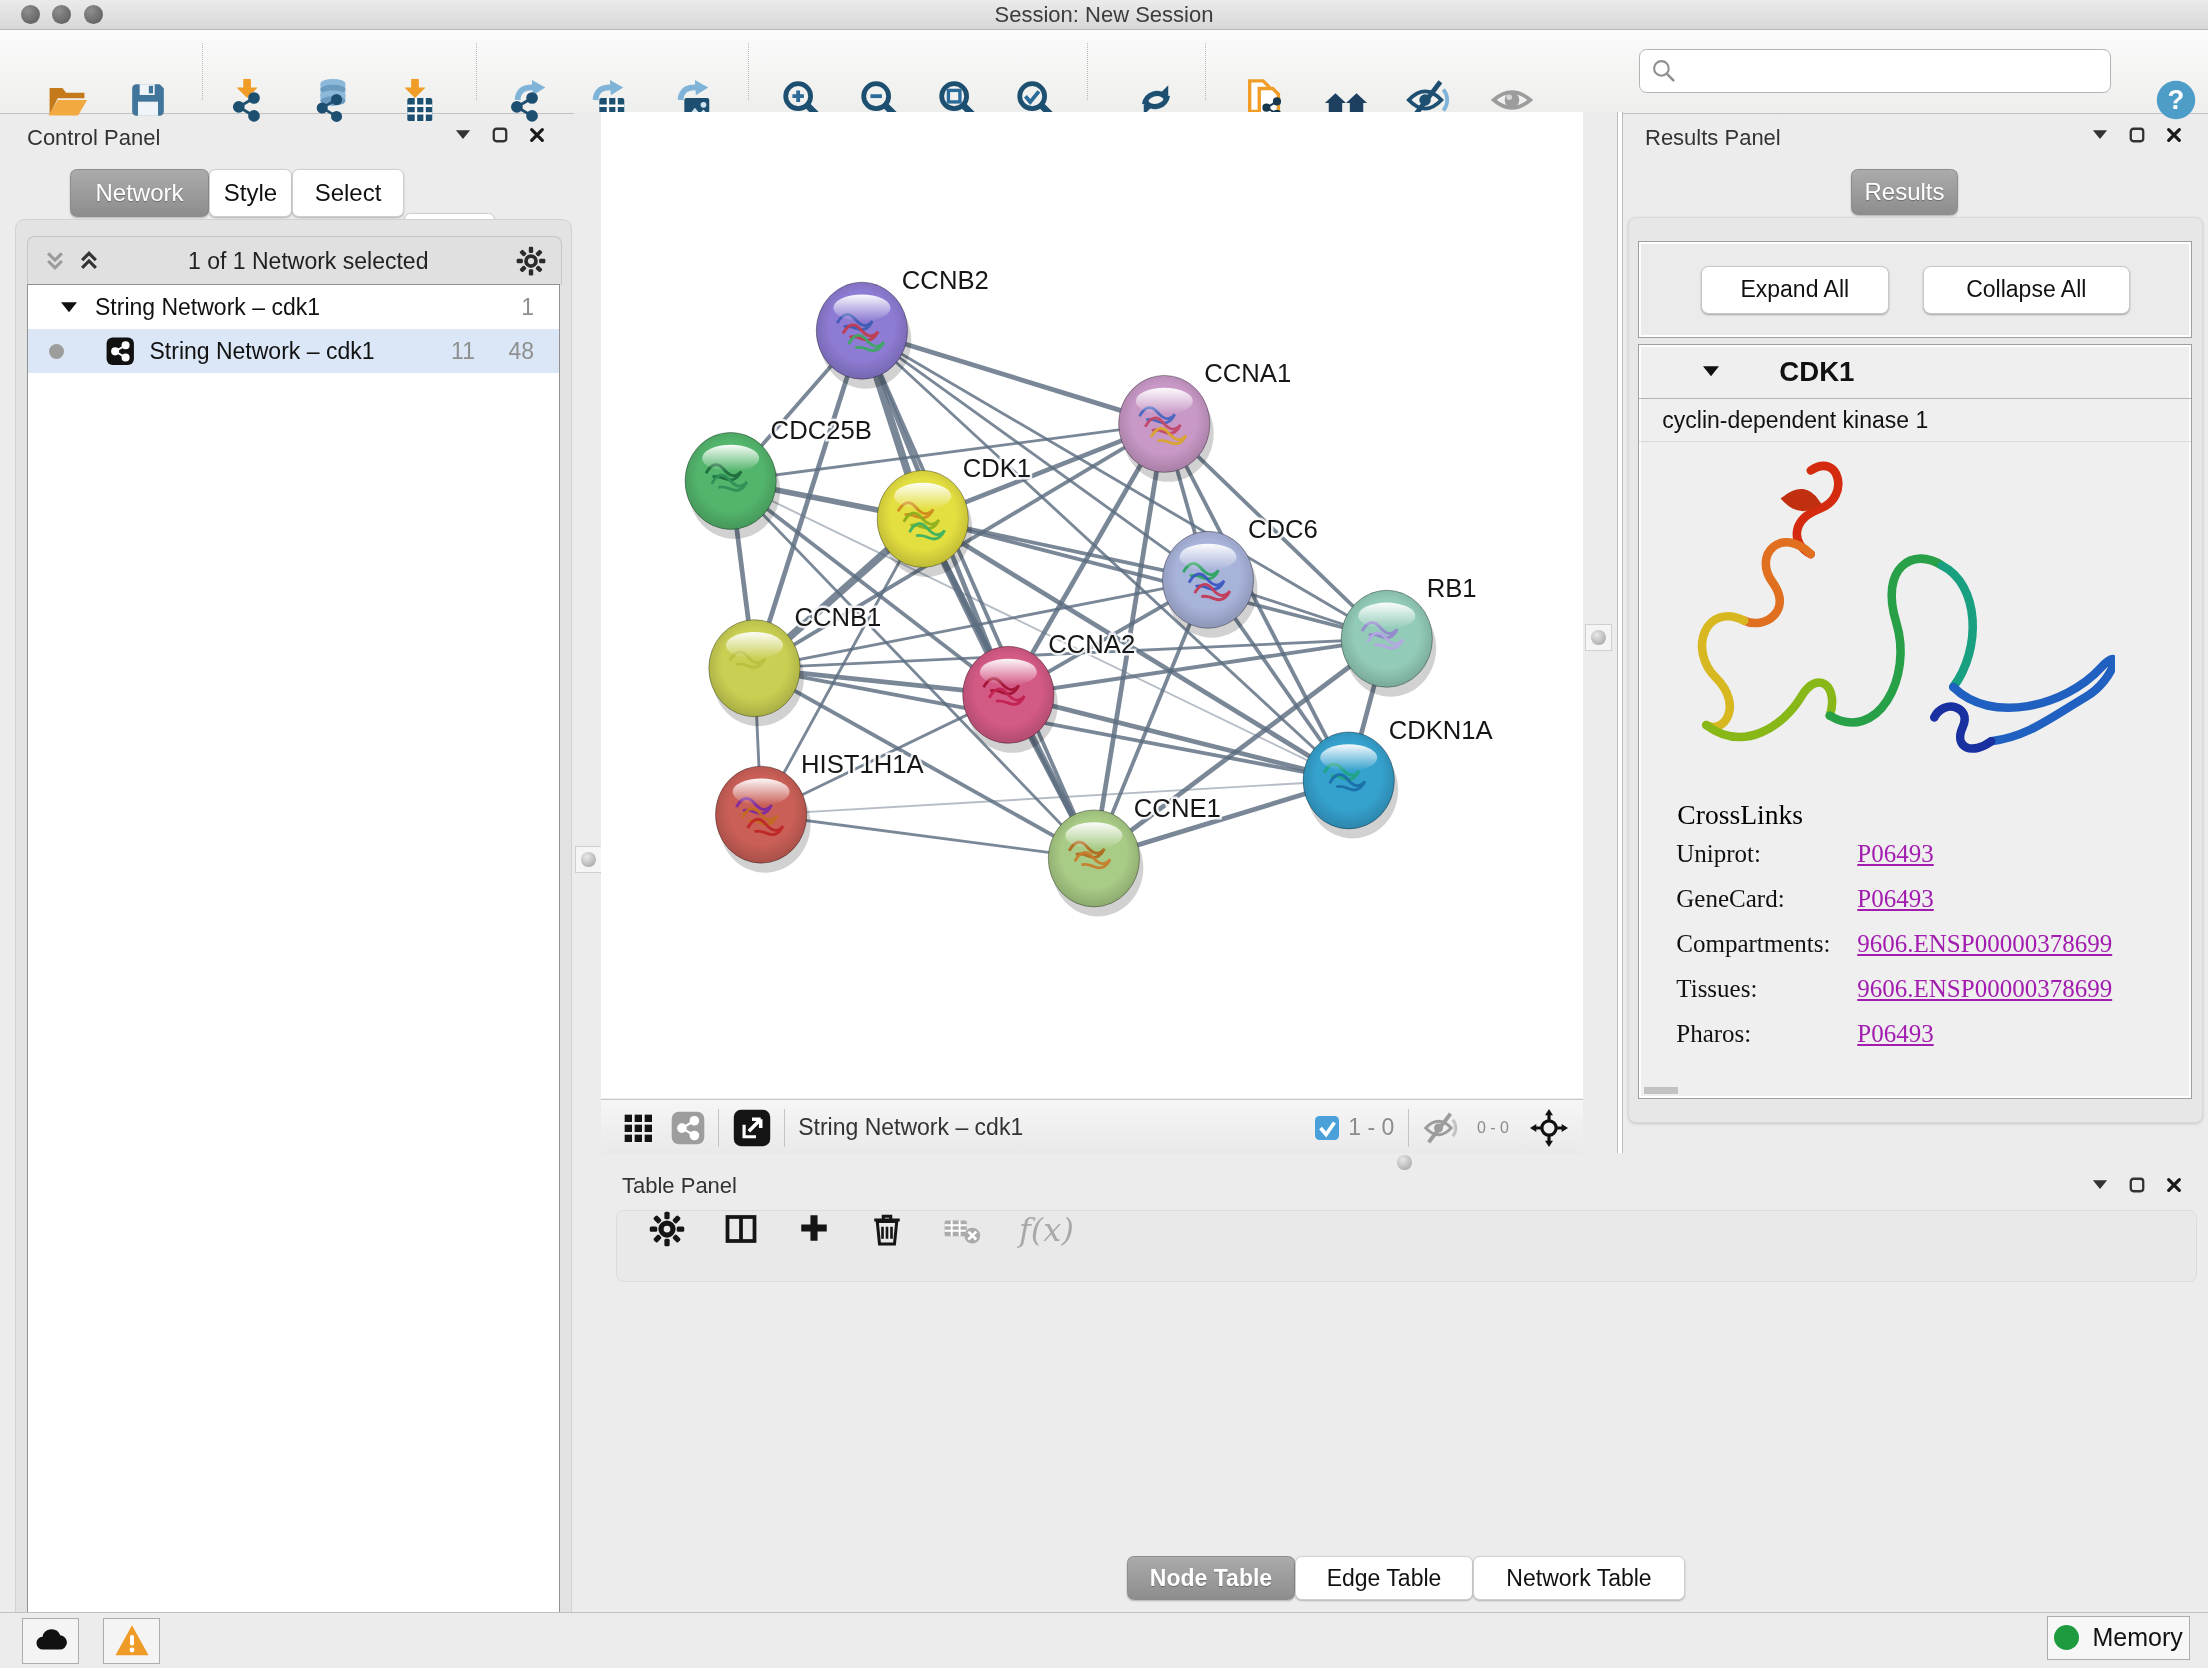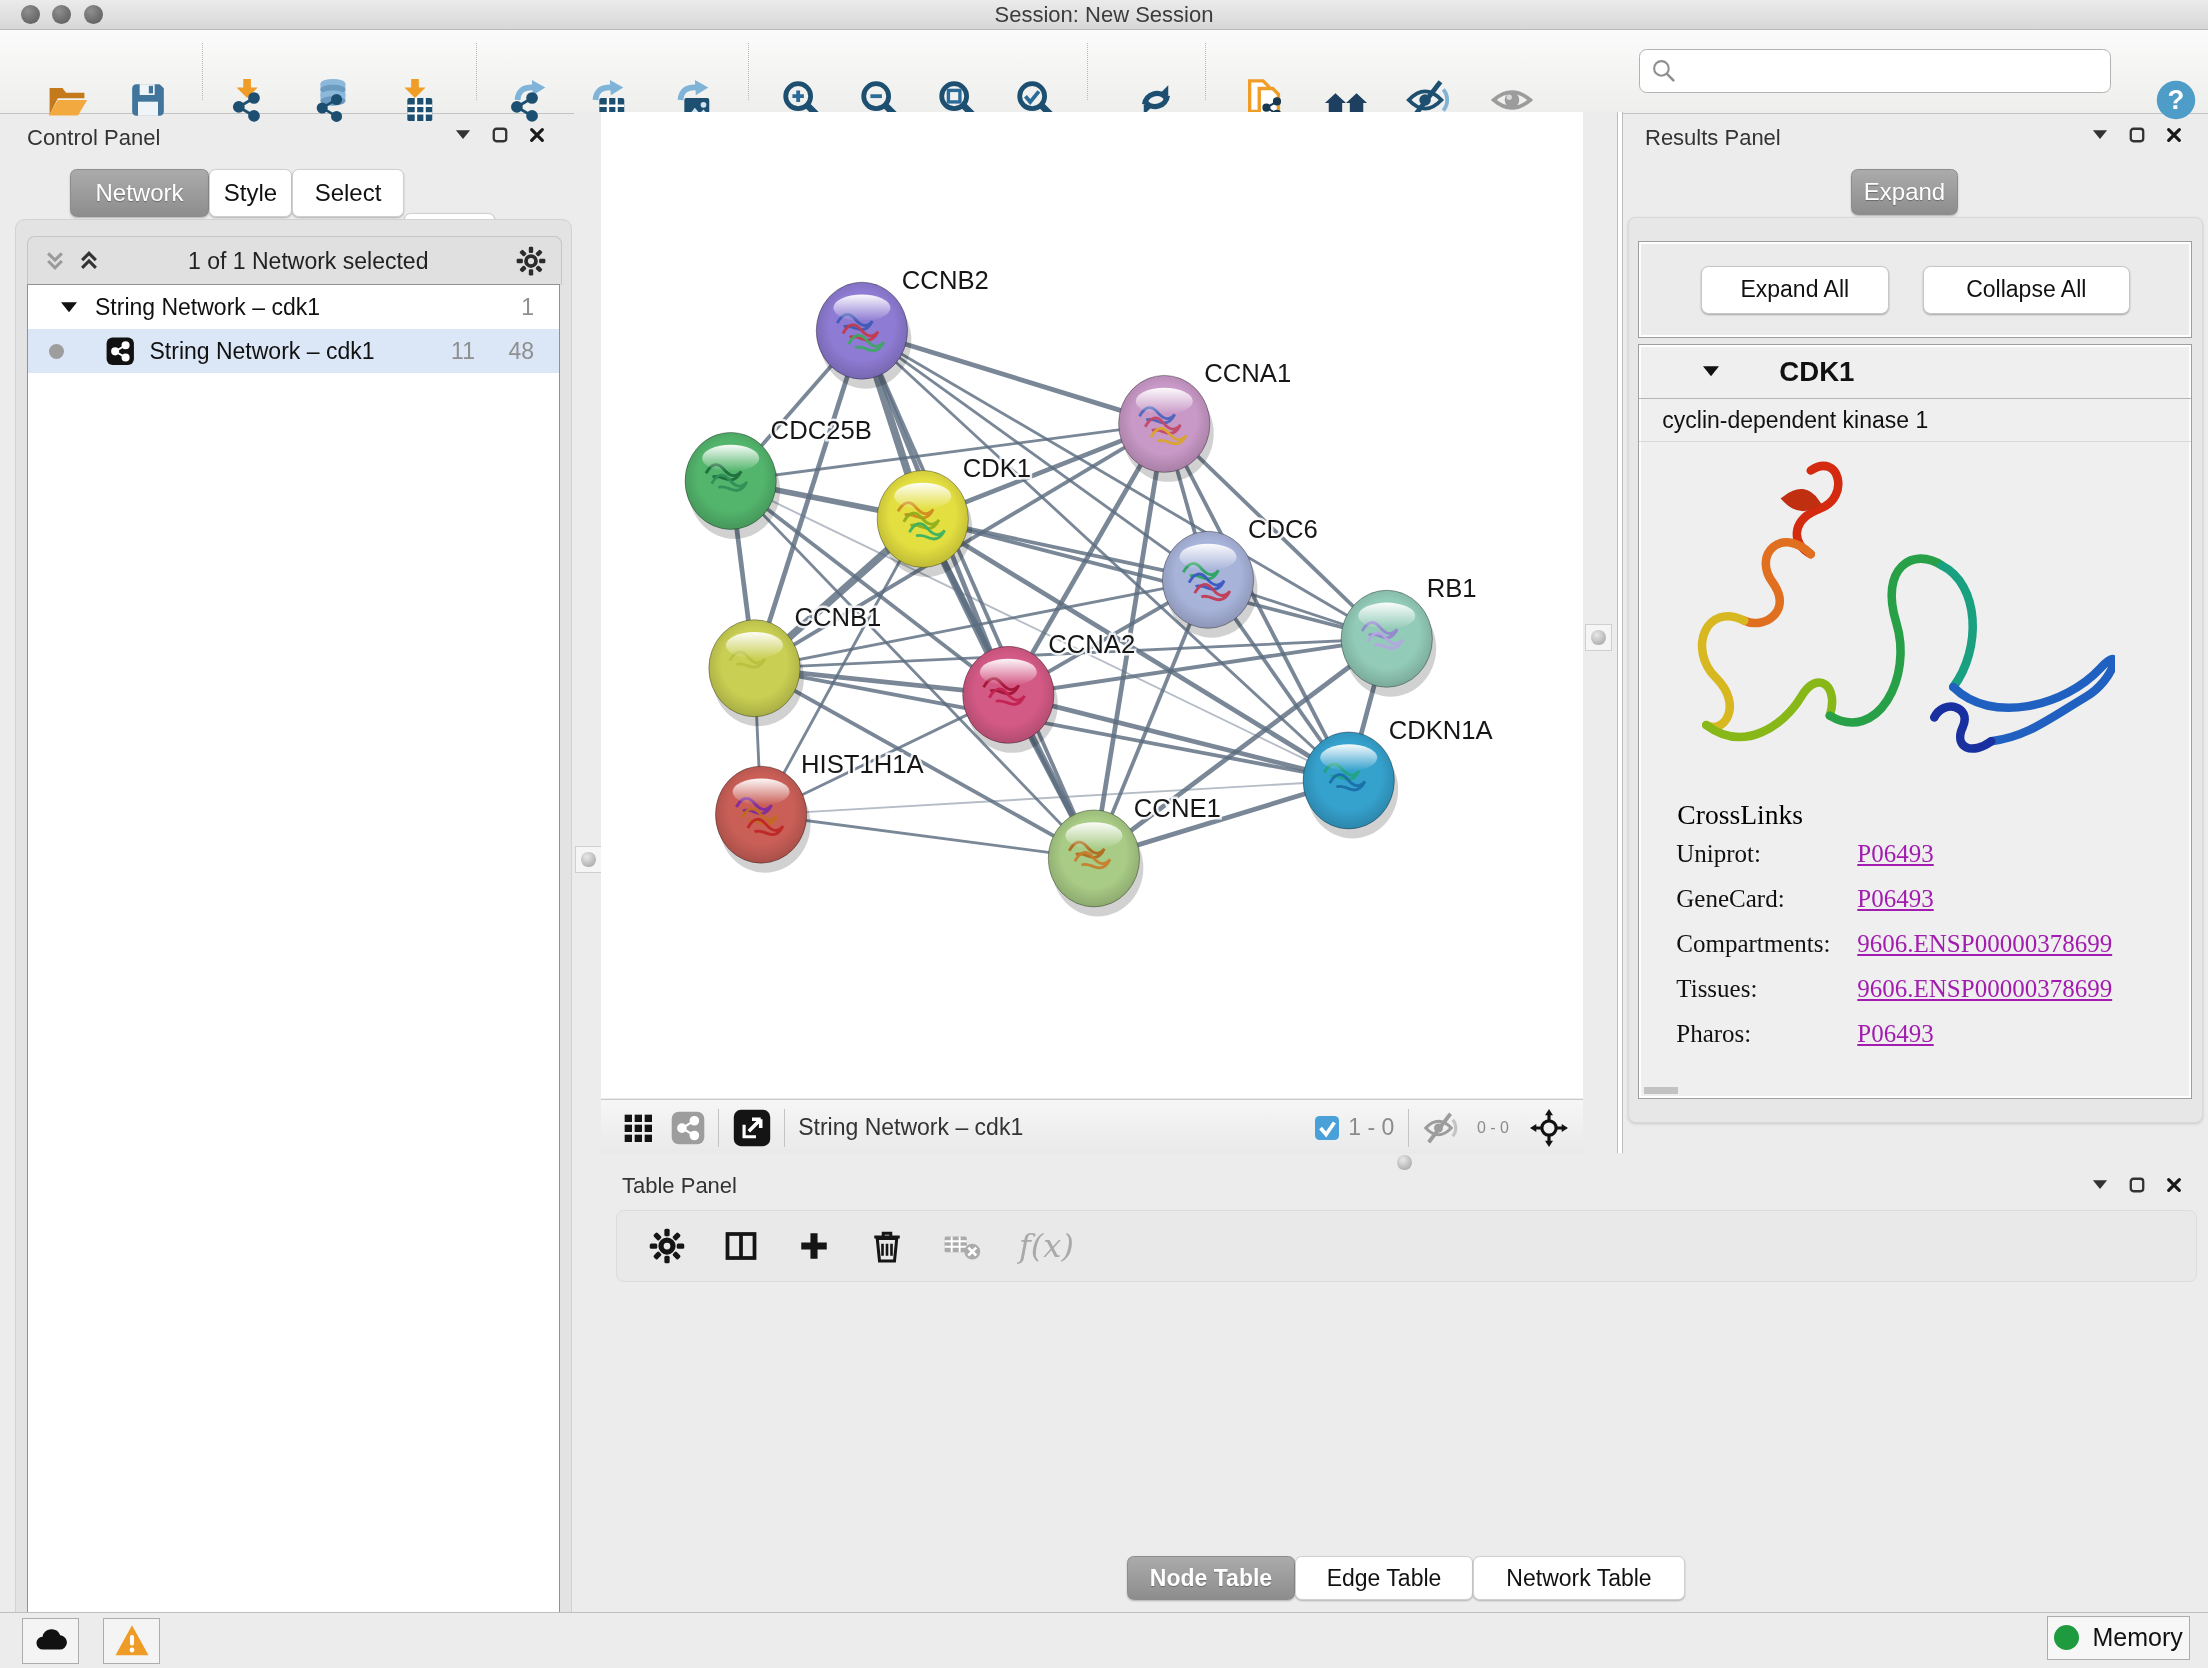--- a/index.html
+++ b/index.html
@@ -37,21 +37,21 @@
   .hsplit{left:601px;top:1154px;width:1607px;height:17px;background:#ececec;display:flex;align-items:center;justify-content:center}
   
   .rp-box{left:1628px;top:217px;width:573px;height:904px;background:#e7e7e7;border-radius:7.6px;border:1px solid #d8d8d8;box-shadow:0 1px 2.9px rgba(0,0,0,.15)}
   .rp-sub{position:absolute;left:9.5px;background:#ebebeb;border:1px solid #9e9e9e;box-shadow:inset 0 0 0 1.9px #fff}
   .rp-btn{background:#fff;border:1px solid #c6c6c6;border-radius:7.6px;box-shadow:0 1px 1.9px rgba(0,0,0,.3);font-size:23px;color:#111;display:flex;align-items:center;justify-content:center}
   .xl{font-family:"Liberation Serif",serif}
   .xl-row{display:flex;font-size:25px;color:#111;height:45px;align-items:center}
   .xl-label{width:181px;padding-left:37px}
   .xl-link{color:#a21caf;}
   
-  .tp-toolbar{left:616px;top:1210px;width:1581px;height:72px;background:#e9e9e9;border-radius:7.6px;border:1px solid #dcdcdc;display:flex;align-items:center;gap:38px;padding-left:32px;box-sizing:border-box}
+  .tp-toolbar{left:616px;top:1210px;width:1581px;height:72px;background:#e9e9e9;border-radius:7.6px;border:1px solid #dcdcdc;display:flex;align-items:flex-start;gap:38px;padding-left:32px;box-sizing:border-box}
   
   .statusbar{left:0;top:1612px;width:2208px;height:56px;background:#ececec;border-top:1px solid #c0c0c0}
   .sb-btn{position:absolute;top:4.8px;width:55px;height:44px;background:#f4f4f4;border:1px solid #adadad;display:flex;align-items:center;justify-content:center}
   .mem-btn{position:absolute;left:2047px;top:2.9px;width:141px;height:42px;background:#f7f7f7;border:1px solid #adadad;display:flex;align-items:center;justify-content:center;gap:13.3px;font-size:25px;color:#111}
   .memdot{width:25px;height:25px;border-radius:50%;background:#1d9b3e}
   text{font-family:"Liberation Sans",sans-serif}
 </style>
 </head>
 <body>
 
@@ -612,21 +612,21 @@
         <svg width="16" height="16" viewBox="0 0 18 18">
           <rect x="2" y="2" width="14" height="14" rx="3" fill="none" stroke="#333" stroke-width="2.6"></rect>
         </svg>
       </span>
     <span style="display:flex">
         <svg width="16" height="16" viewBox="0 0 18 18">
           <path d="M3 3l12 12M15 3L3 15" stroke="#1a1a1a" stroke-width="3.6" stroke-linecap="round"></path>
         </svg>
       </span>
   </div>
-  <div class="abs tabbtn sel" style="left:227px;top:57px;width:107px;height:46px">Expand</div>
+  <div class="abs tabbtn sel" style="left:227px;top:57px;width:107px;height:46px">Results</div>
 
   <div class="abs rp-box" style="left:3.8px;top:105px">
     <div class="rp-sub" style="top:23px;width:552px;height:95px;display:flex;align-items:center;justify-content:center;gap:34px">
       <div class="rp-btn" style="width:186px;height:46px">Expand All</div>
       <div class="rp-btn" style="width:205px;height:46px">Collapse All</div>
     </div>
     <div class="rp-sub" style="top:126px;width:552px;height:753px;background:#efefef">
       <div style="height:53px;display:flex;align-items:center;border-bottom:1px solid #b5b5b5">
         <span style="margin-left:63px;display:flex">
             <svg width="18" height="14.3" viewBox="0 0 18 14">

